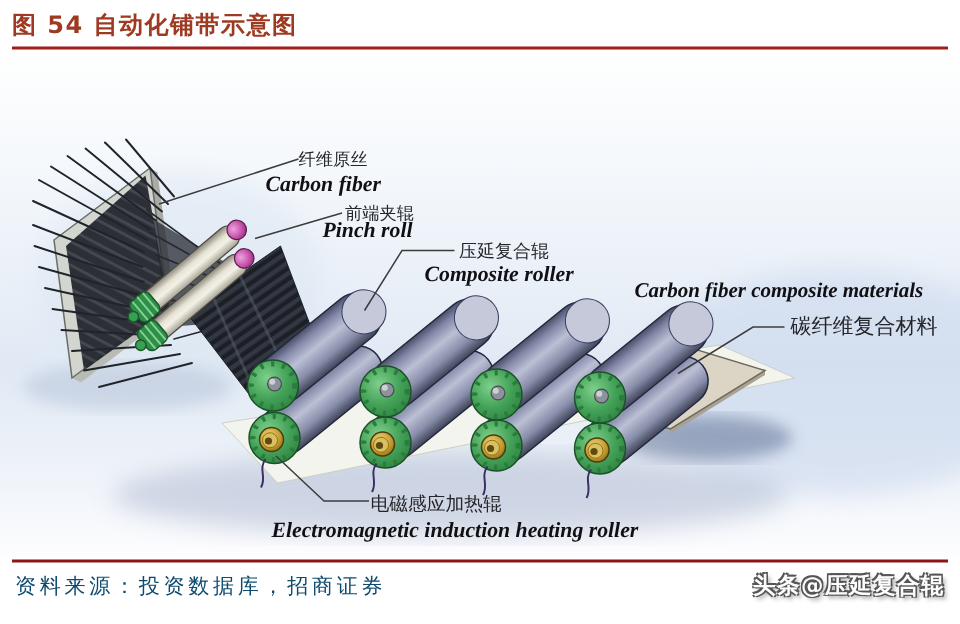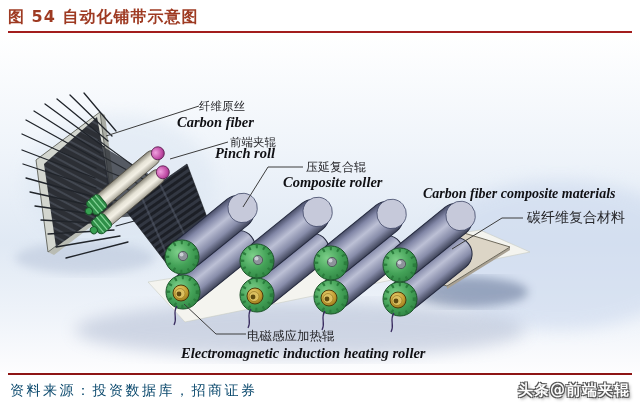--- a/index.html
+++ b/index.html
@@ -280,16 +280,16 @@
     <text class="en" x="283" y="187" font-size="14.5">Composite roller</text>
     <text class="en" x="423" y="198" font-size="14">Carbon fiber composite materials</text>
     <text class="cn" x="527" y="222" font-size="14">碳纤维复合材料</text>
     <text class="cn" x="247" y="340" font-size="12.5">电磁感应加热辊</text>
     <text class="en" x="181" y="358" font-size="14.5">Electromagnetic induction heating roller</text>
   </svg>
   </div>
 
   <div class="footer">
     <div class="footer-source">资料来源：投资数据库，招商证券</div>
-    <div class="watermark">头条@前端夹辊</div>
+    <div class="watermark">头条@压延复合辊</div>
   </div>
 
 </div>
 
 </body></html>

